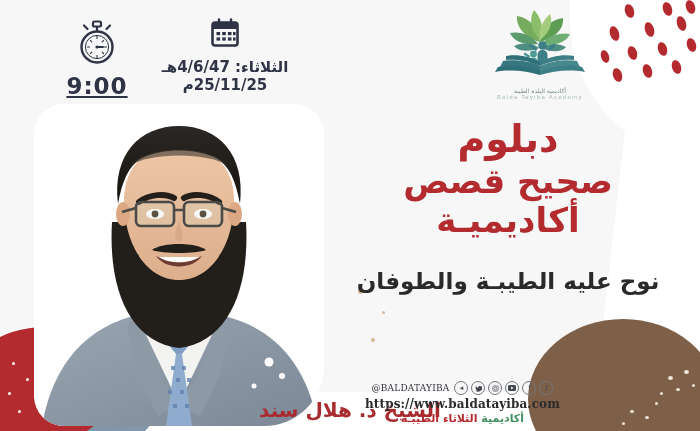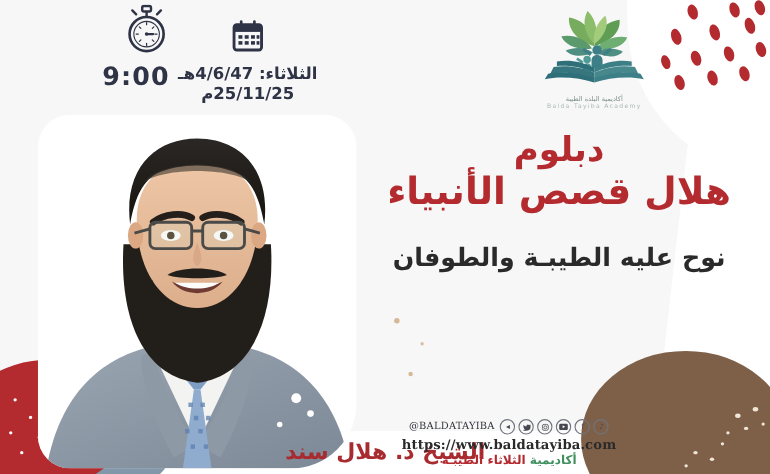--- a/index.html
+++ b/index.html
@@ -89,25 +89,26 @@
     position: absolute;
     background: #b32a2f;
     border-radius: 50%;
     transform: rotate(-18deg);
   }
 
   
   .time-block {
     position: absolute;
     left: 40px;
-    top: 4px;
+    top: 20px;
     width: 114px;
-    text-align: right;
+    text-align: center;
     color: #2e3345;
     direction: rtl;
+    text-decoration: underline;
   }
   .clock-icon { display: block; margin: 0 auto 2px; }
   .time-value {
     font-size: 23px;
     font-weight: 700;
     letter-spacing: 1px;
     line-height: 1.05;
     color: #2e3345;
   }
   .time-note {
@@ -171,21 +172,21 @@
   
   .title-area {
     position: absolute;
     right: 22px;
     top: 120px;
     width: 340px;
     text-align: center;
     direction: rtl;
   }
   .t-diploma {
-    font-size: 31px;
+    font-size: 38px;
     font-weight: 700;
     color: #b32a2f;
     line-height: 1.05;
     letter-spacing: 0.5px;
   }
   .t-main {
     font-size: 34px;
     font-weight: 700;
     color: #b32a2f;
     line-height: 1.15;
@@ -491,21 +492,21 @@
         <circle cx="235" cy="258" r="4.5"></circle>
         <circle cx="258" cy="244" r="3.5"></circle>
         <circle cx="248" cy="272" r="3"></circle>
         <circle cx="220" cy="282" r="2.5"></circle>
       </g>
     </svg>
   </div>
 
   <div class="title-area">
     <div class="t-diploma">دبلوم</div>
-    <div class="t-main">هلال قصص الأنبياء</div>
+    <div class="t-main">صحيح قصص أكاديميـة</div>
     <div class="t-sub">نوح عليه الطيبـة والطوفان</div>
   </div>
 
   <div class="speaker">الشيخ د. هلال سند</div>
 
   <div class="footer">
     <div class="f-row1">
       <span class="f-handle">@BALDATAYIBA</span>
       <span class="soc">◂</span>
       <span class="soc">

